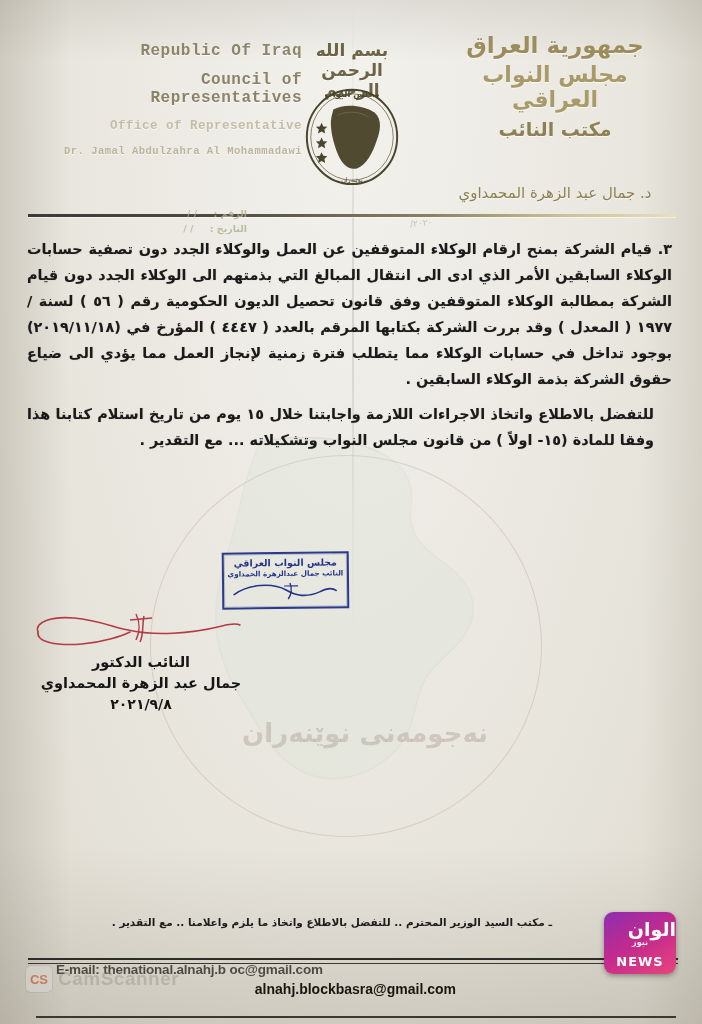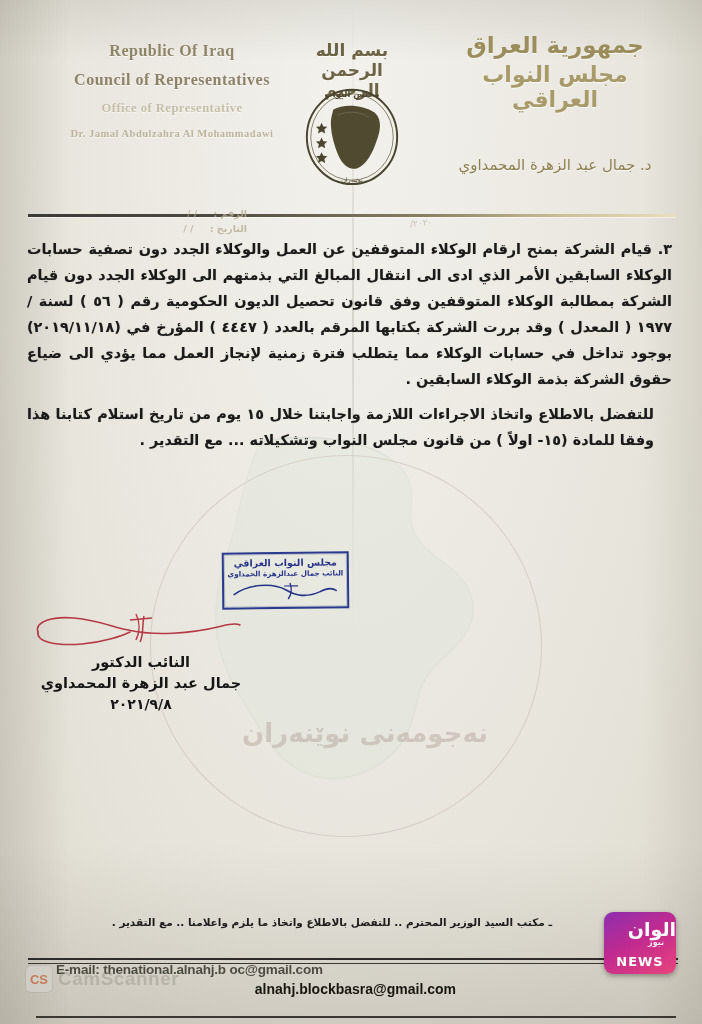--- a/index.html
+++ b/index.html
@@ -19,22 +19,22 @@
   .shade-r{position:absolute;right:0;top:0;width:60px;height:100%;
     background:linear-gradient(to left,rgba(120,115,100,.14),rgba(120,115,100,0));pointer-events:none;}
   .shade-b{position:absolute;left:0;bottom:0;width:100%;height:180px;
     background:linear-gradient(to top,rgba(110,104,88,.20),rgba(110,104,88,0));pointer-events:none;}
   .shade-t{position:absolute;left:0;top:0;width:100%;height:60px;
     background:linear-gradient(to bottom,rgba(130,126,112,.17),rgba(130,126,112,0));pointer-events:none;}
 
   
   .header{position:absolute;left:0;top:18px;width:702px;height:180px;}
 
-  .hdr-en{position:absolute;left:42px;top:24px;width:260px;text-align:center;
-    font-family:Liberation Serif, serif;color:#9d9378;}
+  .hdr-en{position:absolute;left:42px;top:24px;width:260px;text-align:right;
+    font-family:Liberation Mono, monospace;color:#9d9378;}
   .hdr-en div{letter-spacing:.5px;}
   .en1{font-size:16px;font-weight:700;margin-bottom:11px;
        color:#8d8straight;color:#8e8569;text-shadow:0 1px 0 rgba(255,255,255,.65);}
   .en2{font-size:16px;font-weight:700;margin-bottom:12px;color:#8b8267;
        text-shadow:0 1px 0 rgba(255,255,255,.65);}
   .en3{font-size:12.5px;font-weight:700;margin-bottom:12px;color:#bdb69c;opacity:.85;
        text-shadow:0 1px 0 rgba(255,255,255,.7);}
   .en4{font-size:10.5px;font-weight:700;color:#b3ab90;opacity:.85;
        text-shadow:0 1px 0 rgba(255,255,255,.7);}
 
@@ -125,21 +125,21 @@
     letter-spacing:.5px;font-family:"Liberation Sans",sans-serif;}
 
   
   .news-logo{position:absolute;left:604px;top:912px;width:72px;height:62px;
     border-radius:9px;overflow:hidden;
     background:linear-gradient(150deg,#8e2fb0 0%,#c22a8e 48%,#e8457c 100%);
     box-shadow:0 2px 5px rgba(0,0,0,.35);}
   .news-ar{position:absolute;left:12px;top:6px;width:72px;text-align:center;
     direction:rtl;color:#fff;font-size:19px;font-weight:700;letter-spacing:0;}
   .news-sub{position:absolute;left:0;top:26px;width:72px;text-align:center;
-    color:#fff;font-size:8px;font-weight:700;opacity:.92;margin-left:16px;}
+    color:#fff;font-size:8px;font-weight:700;opacity:.92;}
   .news-en{position:absolute;left:0;bottom:5px;width:72px;text-align:center;
     color:#fff;font-size:13px;font-weight:700;letter-spacing:1px;}
 
   .fold{position:absolute;left:352px;top:0;width:2px;height:640px;
     background:linear-gradient(to bottom,rgba(150,145,130,0),rgba(150,145,130,.28),rgba(150,145,130,0));
     pointer-events:none;}
 </style>
 </head>
 <body>
 
@@ -176,20 +176,21 @@
           <path d="M22 84 l2.4 5 5.4.6 -4 3.7 1.1 5.3 -4.9-2.7 -4.8 2.7 1.1-5.3 -4-3.7 5.4-.6z" transform="scale(.75) translate(10,14)"></path>
         </g>
         <text x="55" y="17" font-size="8.5" fill="#4a452f" text-anchor="middle" font-family="'DejaVu Sans',sans-serif" font-weight="bold">مجلس النواب</text>
         <text x="55" y="104" font-size="6.5" fill="#4a452f" text-anchor="middle" font-family="'DejaVu Sans',sans-serif">نوێنەران</text>
       </svg>
     </div>
 
     <div class="hdr-ar">
       <div class="ar1">جمهورية العراق</div>
       <div class="ar2">مجلس النواب العراقي</div>
+      <div class="ar3">مكتب النائب</div>
       <div class="ar4">د. جمال عبد الزهرة المحمداوي</div>
     </div>
 
     <div class="hdr-rule"></div>
   </div>
 
   <div class="ref">
     <div>
       <span>الرقم :</span>
       <span class="slash">/        /</span>

